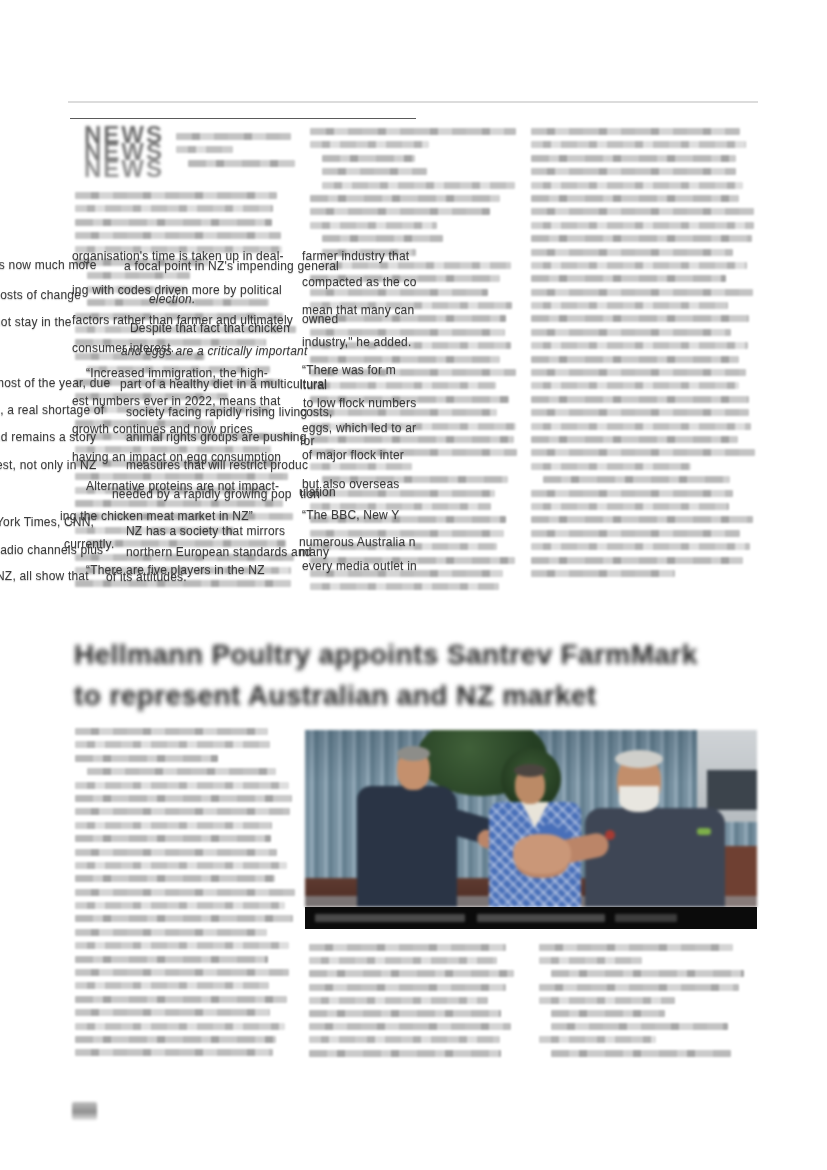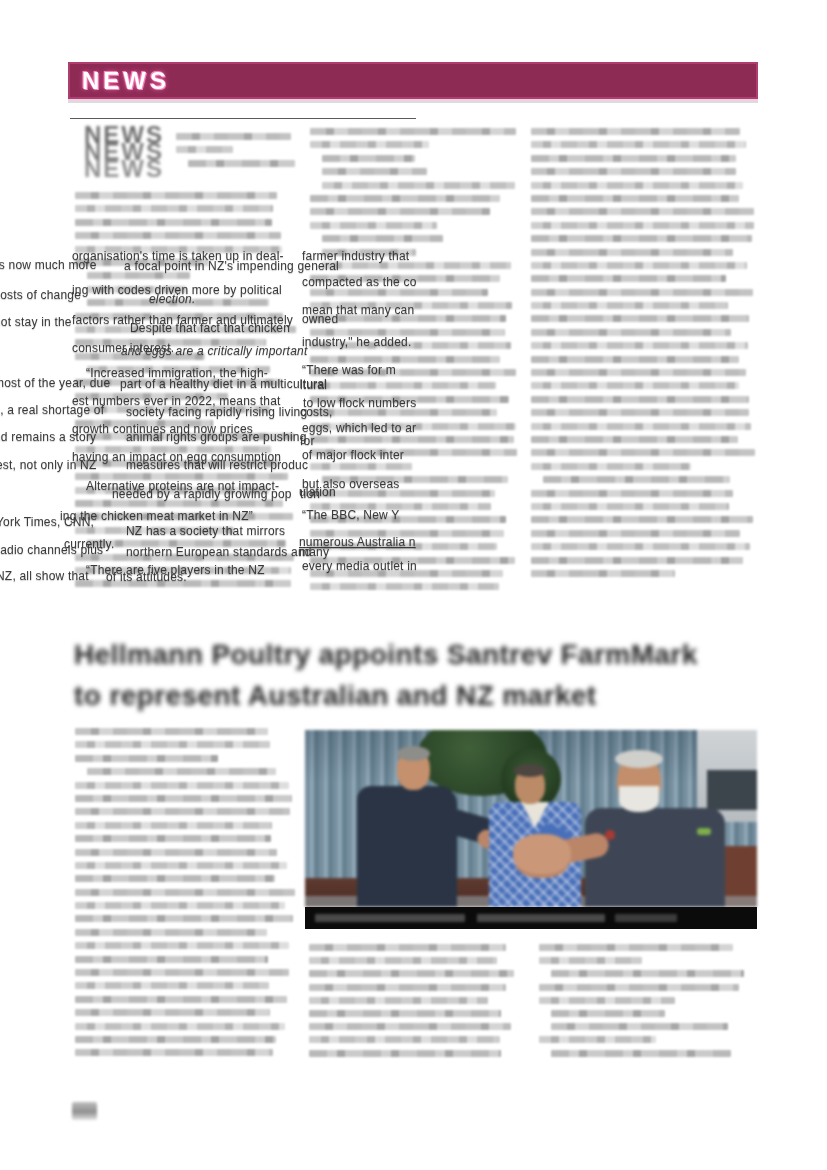--- a/index.html
+++ b/index.html
@@ -117,23 +117,20 @@
     position:absolute;left:72px;top:1102px;width:25px;height:18px;
     background:linear-gradient(180deg,#bdbdbd,#8f8f8f 55%,#e2e2e2);
     filter:blur(1.6px);border-radius:2px;
   }
 </style>
 </head>
 <body>
 
 <div class="page">
 
-  <div class="banner">
-    <span class="banner-label">NEWS</span>
-  </div>
   <div class="banner-underline"></div>
   <div class="rule"></div>
 
   <div class="ghost-news">
     <span>NEWS</span>
     <span>NEWS</span>
     <span>NEWS</span>
   </div>
 
   <div class="skel" style="left:176px;top:133px;width:118px;height:52px">
@@ -291,21 +288,21 @@
       <span class="frag" style="left: 300px; top: 378px;">ltural</span>
       <span class="frag" style="left: 303px; top: 396px;">to low flock numbers</span>
       <span class="frag" style="left: 300px; top: 405px;">costs,</span>
       <span class="frag" style="left: 302px; top: 421px;">eggs, which led to ar</span>
       <span class="frag" style="left: 300px; top: 434px;">for</span>
       <span class="frag" style="left: 302px; top: 448px;">of major flock inter</span>
       <span class="frag" style="left: 300px; top: 456px; margin-top: 31px;">tion</span>
       <span class="frag" style="left: 302px; top: 477px;">but also overseas</span>
       <span class="frag" style="left: 299px; top: 485px;">ulation</span>
       <span class="frag" style="left: 302px; top: 508px;">“The BBC, New Y</span>
-      <span class="frag" style="left: 299px; top: 535px; text-decoration: underline;">numerous Australia n</span>
+      <span class="frag" style="left: 299px; top: 535px;">numerous Australia n</span>
       <span class="frag" style="left: 299px; top: 545px;">many</span>
       <span class="frag" style="left: 302px; top: 559px;">every media outlet in</span>
     </div>
 
   <div class="headline">
     <span>Hellmann Poultry appoints Santrev FarmMark</span>
     <span>to represent Australian and NZ market</span>
   </div>
 
   <div class="skel" style="left:75px;top:728px;width:221px;height:348px">

